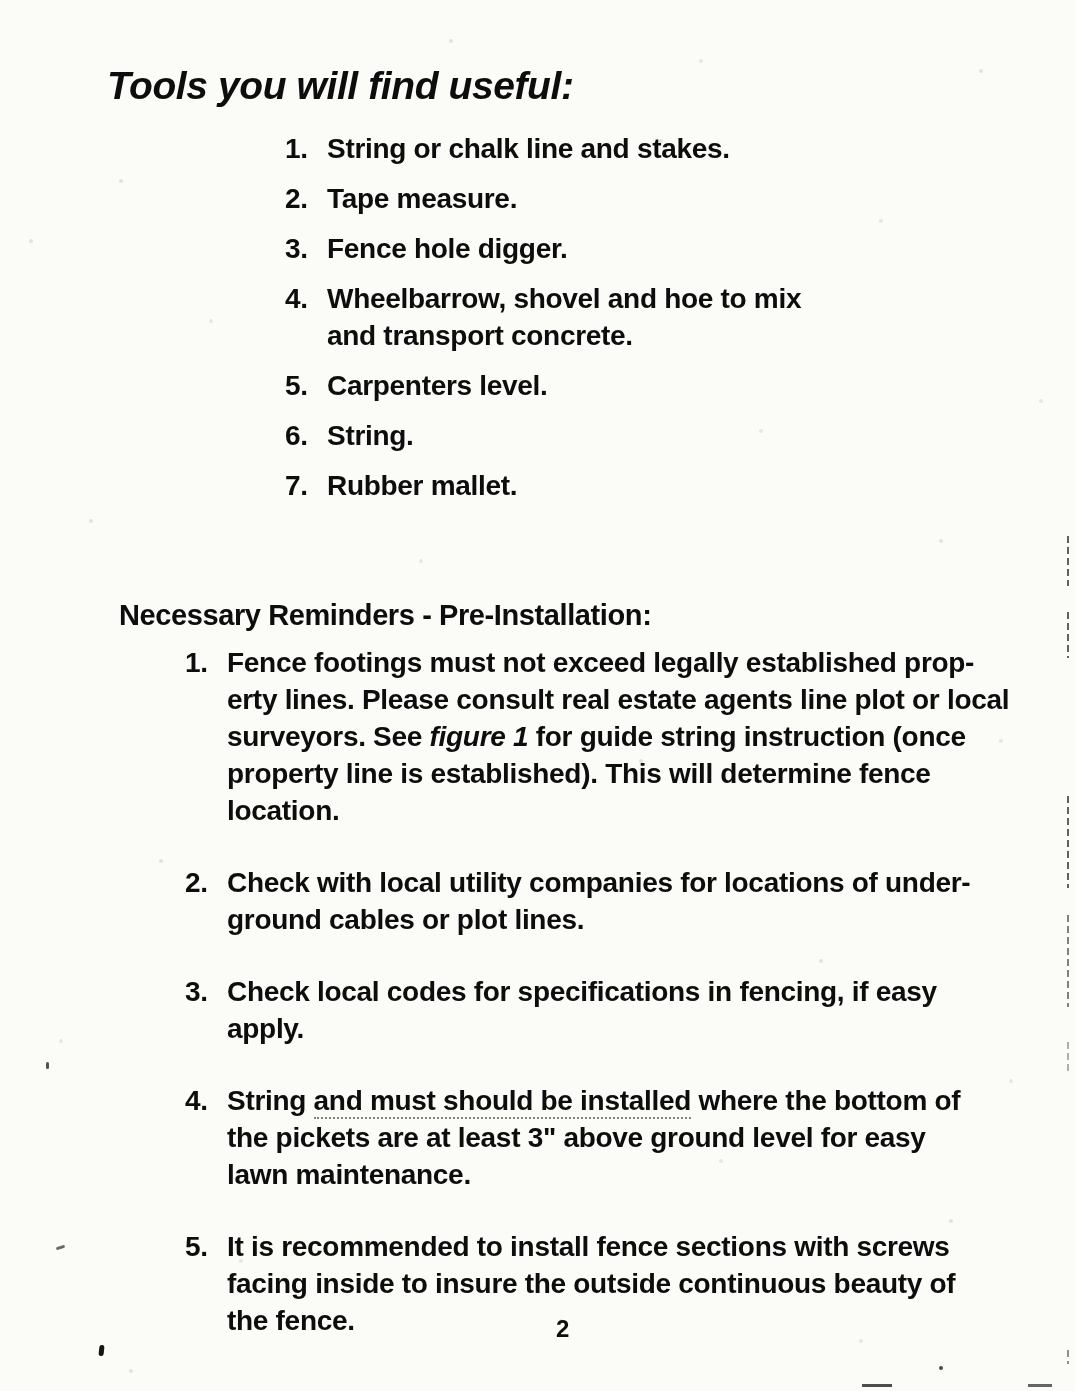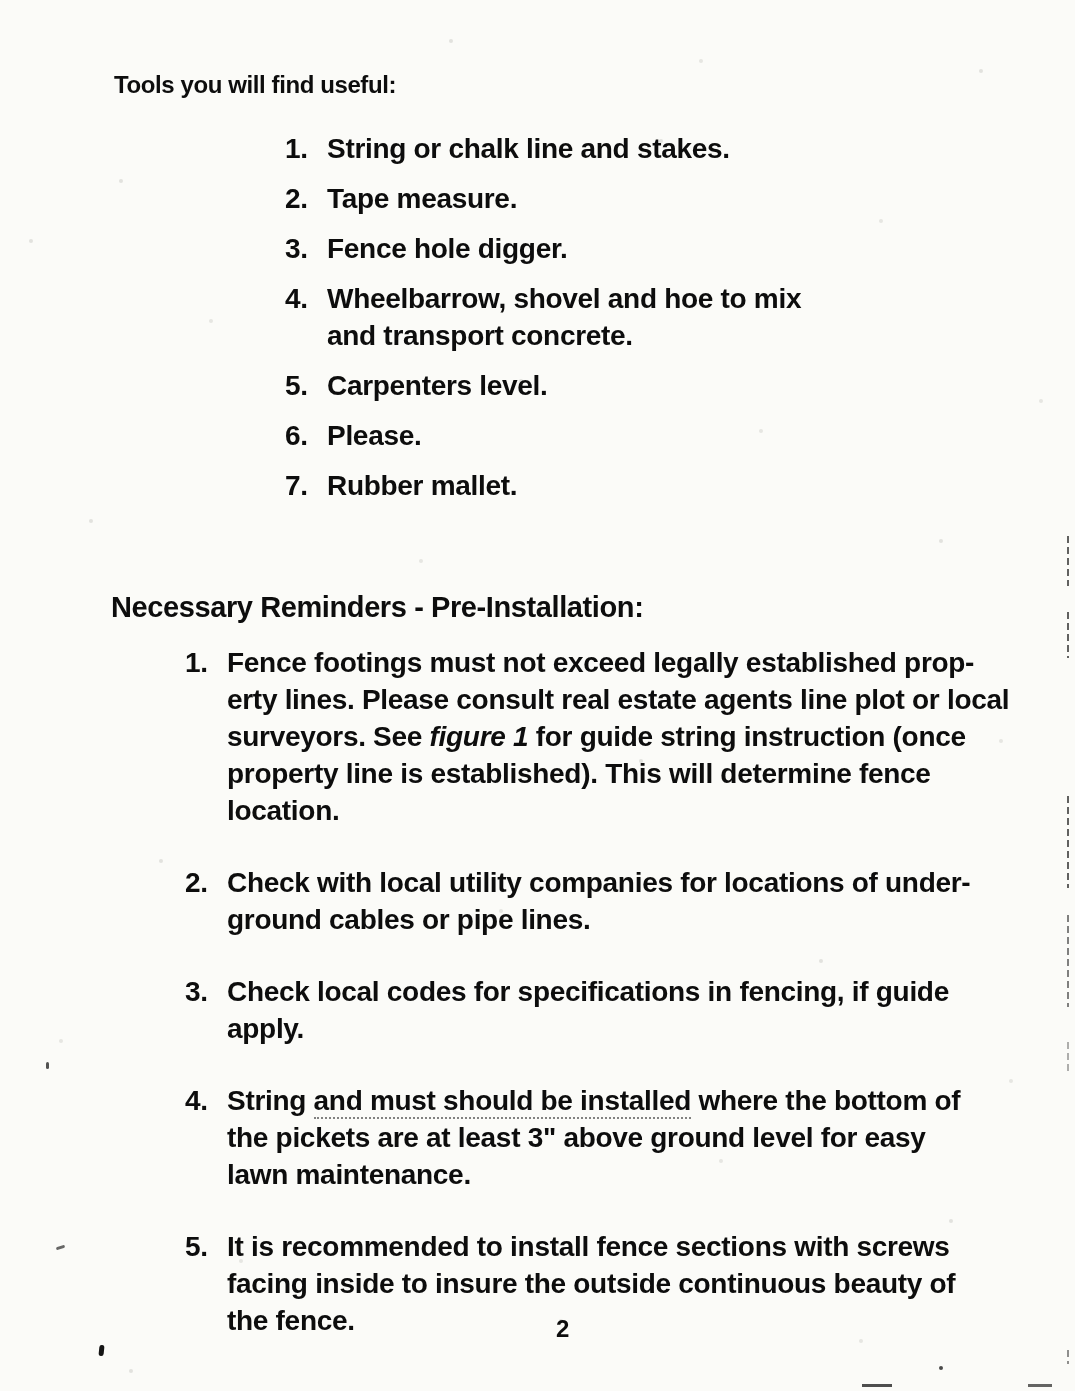--- a/index.html
+++ b/index.html
@@ -9,25 +9,25 @@
     background:#fbfbf8;
     font-family:"Liberation Sans", sans-serif;
     color:#0d0d0d;
     position:relative;
     overflow:hidden;
     -webkit-font-smoothing:antialiased;
   }
   .page{position:absolute;inset:0;}
   
   .h-tools{
-    position:absolute;left:103px;top:60px;margin:11px;
-    font-size:24px;font-weight:700;letter-spacing:-0.4px;
+    position:absolute;left:103px;top:60px;margin:4px;
+    font-size:39px;font-weight:700;letter-spacing:-0.4px;font-style:italic;
   }
   .h-reminders{
-    position:absolute;left:103px;top:583px;margin:8px;
+    position:absolute;left:103px;top:583px;margin:16px;
     font-size:29px;font-weight:700;letter-spacing:-0.4px;
   }
   
   ol{list-style:none;margin:0;padding:0;}
   .tools-list{
     position:absolute;left:285px;top:130px;width:620px;
     font-size:28px;font-weight:700;letter-spacing:-0.3px;
   }
   .tools-list li{display:flex;align-items:flex-start;margin-bottom:13px;line-height:37px;}
   .reminders-list{
@@ -110,46 +110,46 @@
       <span class="num">4.</span>
       <span class="txt">Wheelbarrow, shovel and hoe to mix
 and transport concrete.</span>
     </li>
     <li>
       <span class="num">5.</span>
       <span class="txt">Carpenters level.</span>
     </li>
     <li>
       <span class="num">6.</span>
-      <span class="txt">Please.</span>
+      <span class="txt">String.</span>
     </li>
     <li>
       <span class="num">7.</span>
       <span class="txt">Rubber mallet.</span>
     </li>
   </ol>
 
   <h2 class="h-reminders">Necessary Reminders - Pre-Installation:</h2>
 
   <ol class="reminders-list">
     <li>
       <span class="num">1.</span>
       <span class="txt"><span class="seg-b">Fence footings must not exceed legally established prop-
 erty lines. </span><span class="seg-r">Please consult real estate agents line plot or local
 surveyors.  See </span><span class="seg-bi">figure 1</span><span class="seg-r"> for guide string instruction (once
 property line is established). This will determine fence location.</span></span>
     </li>
     <li>
       <span class="num">2.</span>
       <span class="txt">Check with local utility companies for locations of under-
-ground cables or pipe lines.</span>
+ground cables or plot lines.</span>
     </li>
     <li>
       <span class="num">3.</span>
-      <span class="txt">Check local codes for specifications in fencing, if guide
+      <span class="txt">Check local codes for specifications in fencing, if easy
 apply.</span>
     </li>
     <li>
       <span class="num">4.</span>
       <span class="txt"><span class="seg-b">String </span><span class="seg-bu">and must should be installed</span><span class="seg-b"> where the bottom of
 the pickets are at least 3" above ground level for easy
 lawn maintenance.</span></span>
     </li>
     <li>
       <span class="num">5.</span>

